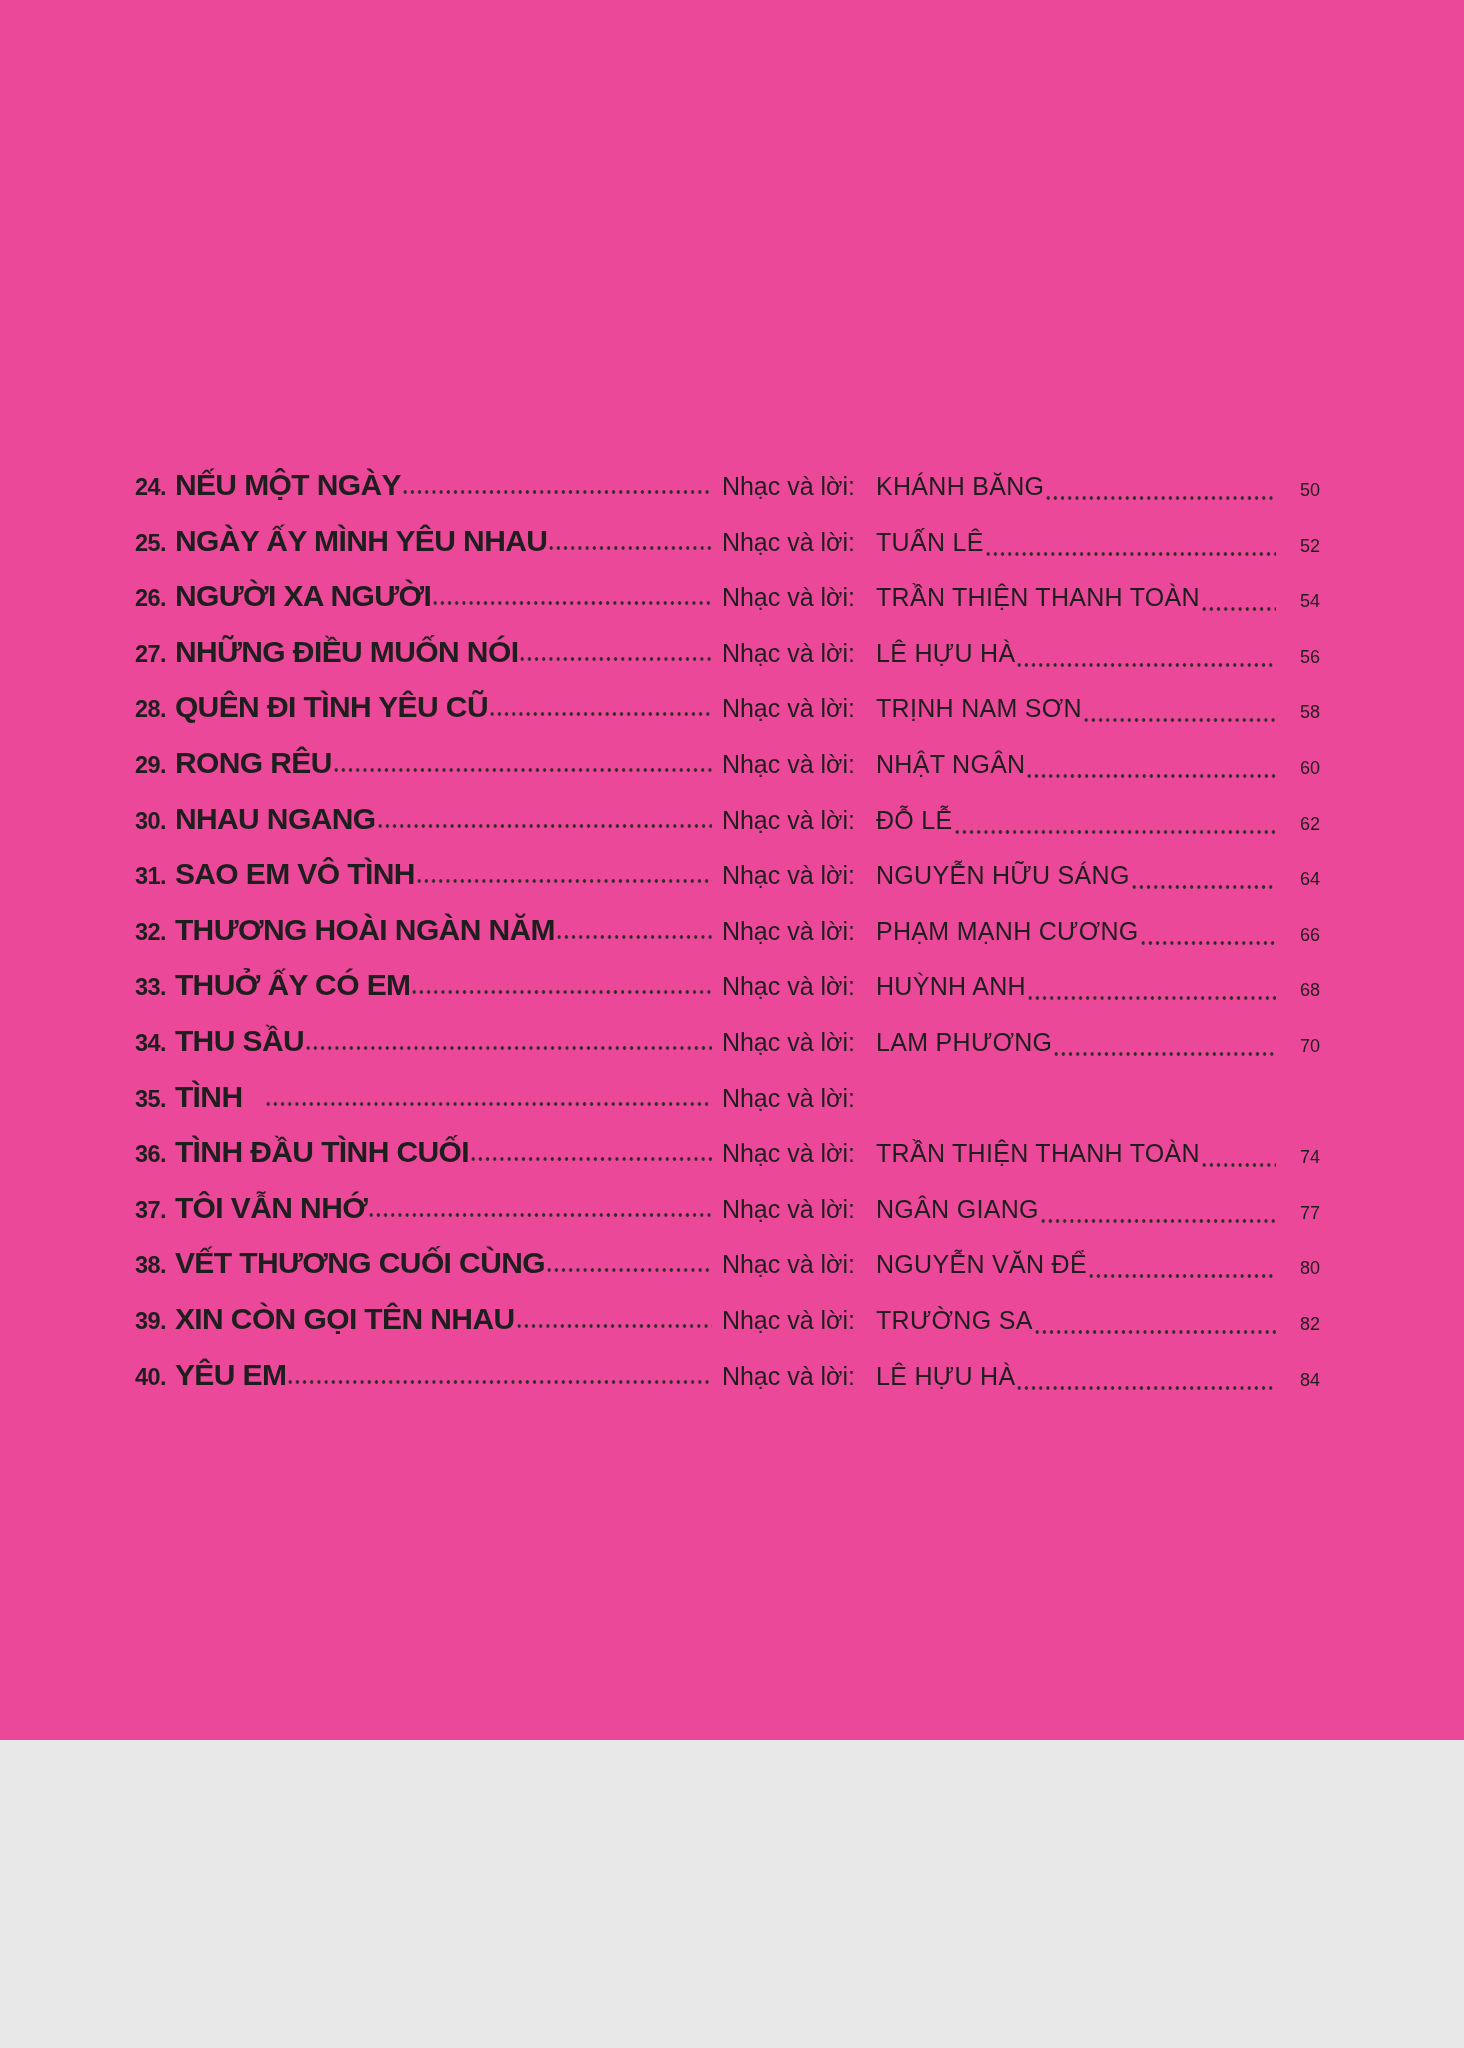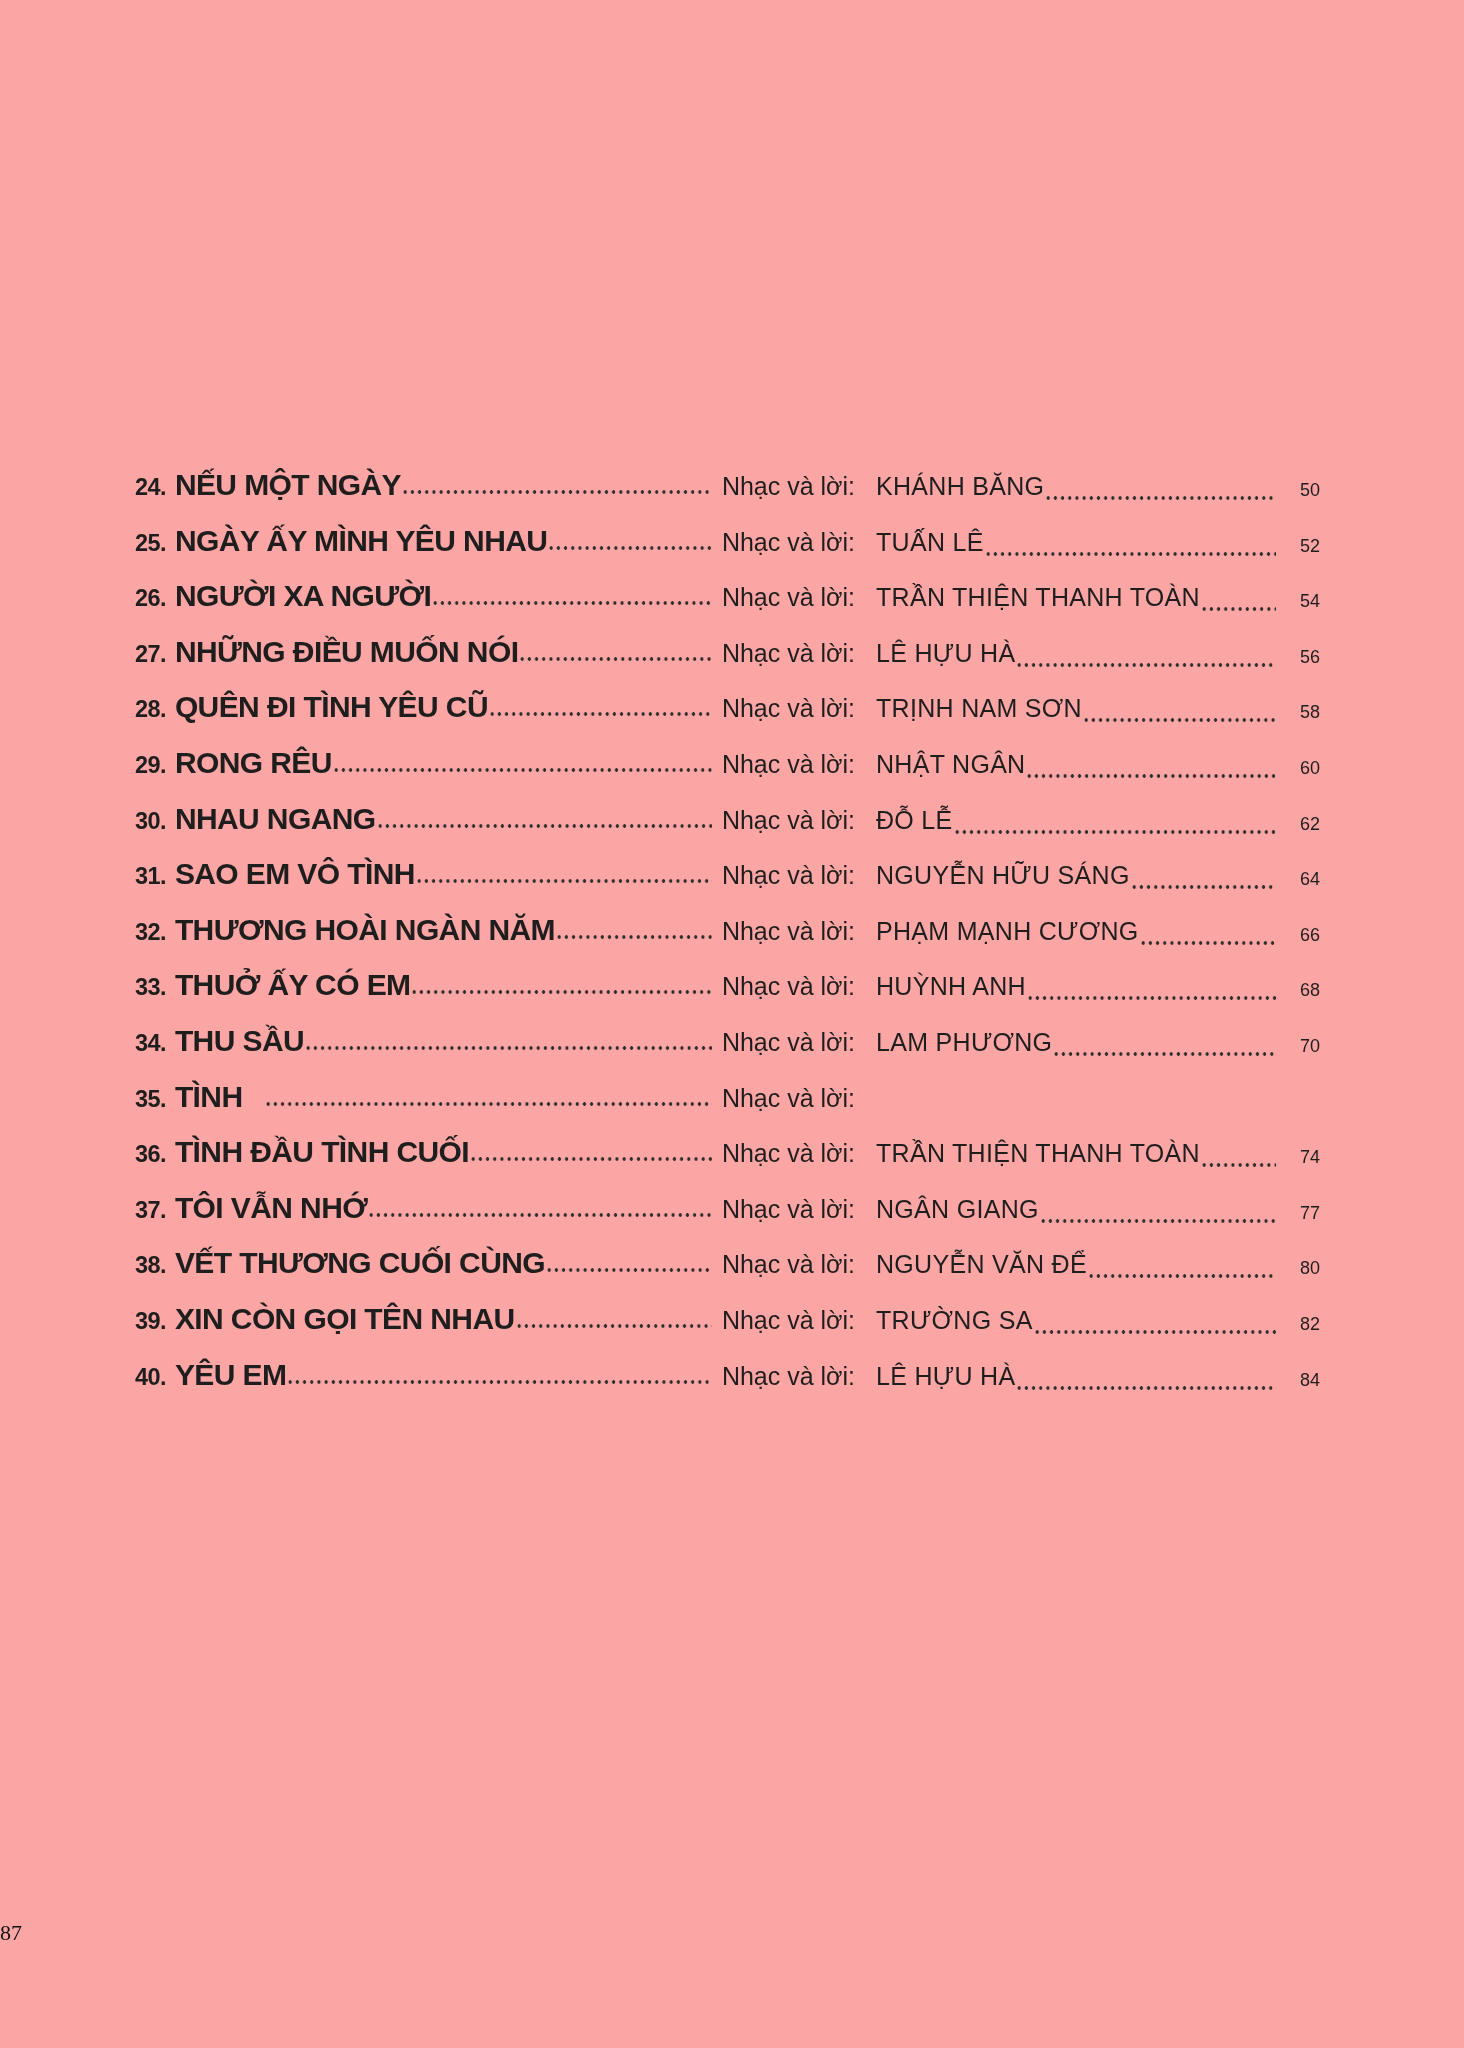--- a/index.html
+++ b/index.html
@@ -1,20 +1,20 @@
 <!DOCTYPE html>
 <html><head>
 <meta charset="utf-8">
 <style>
   html,body { margin:0; padding:0; background:#e8e8e8; }
   .page {
     position:relative;
-    width:1464px; height:2048px;
+    width:1464px; height:1740px;
     margin:0 auto;
-    background:#fca5a5;
+    background:#ec4899;
     color:#1e1e1e;
     font-family:"Liberation Sans", sans-serif;
     overflow:hidden;
   }
   .toc {
     position:absolute;
     left:135px; top:468px;
     width:1185px;
   }
   .toc-row {

